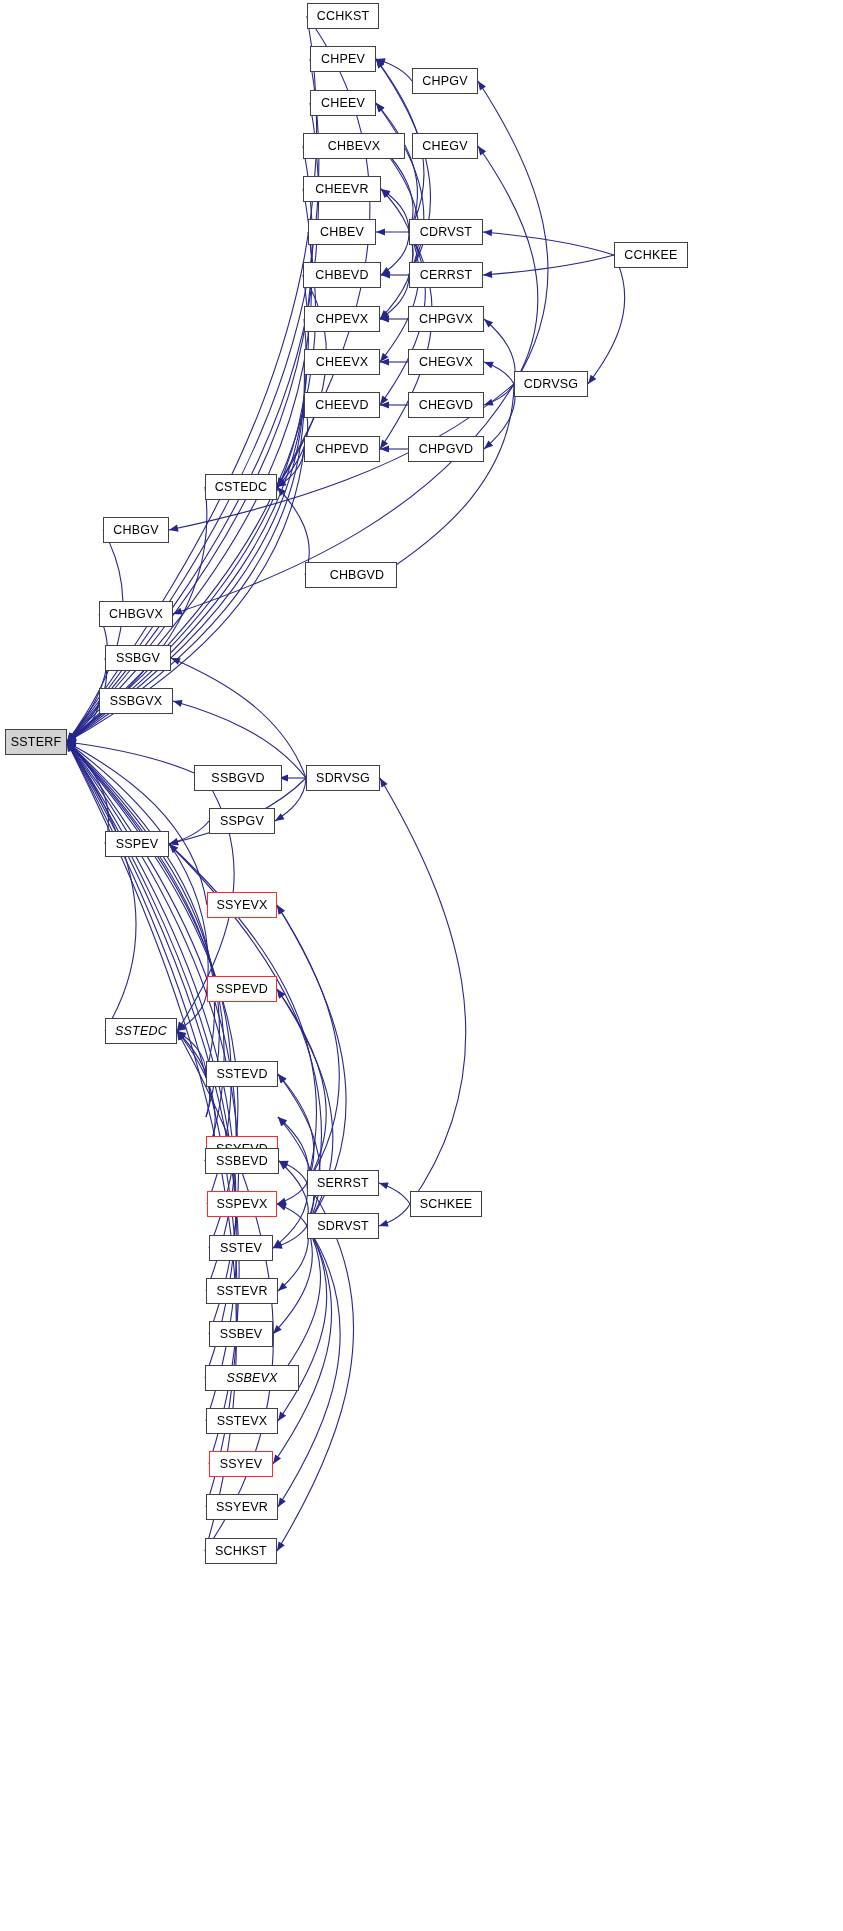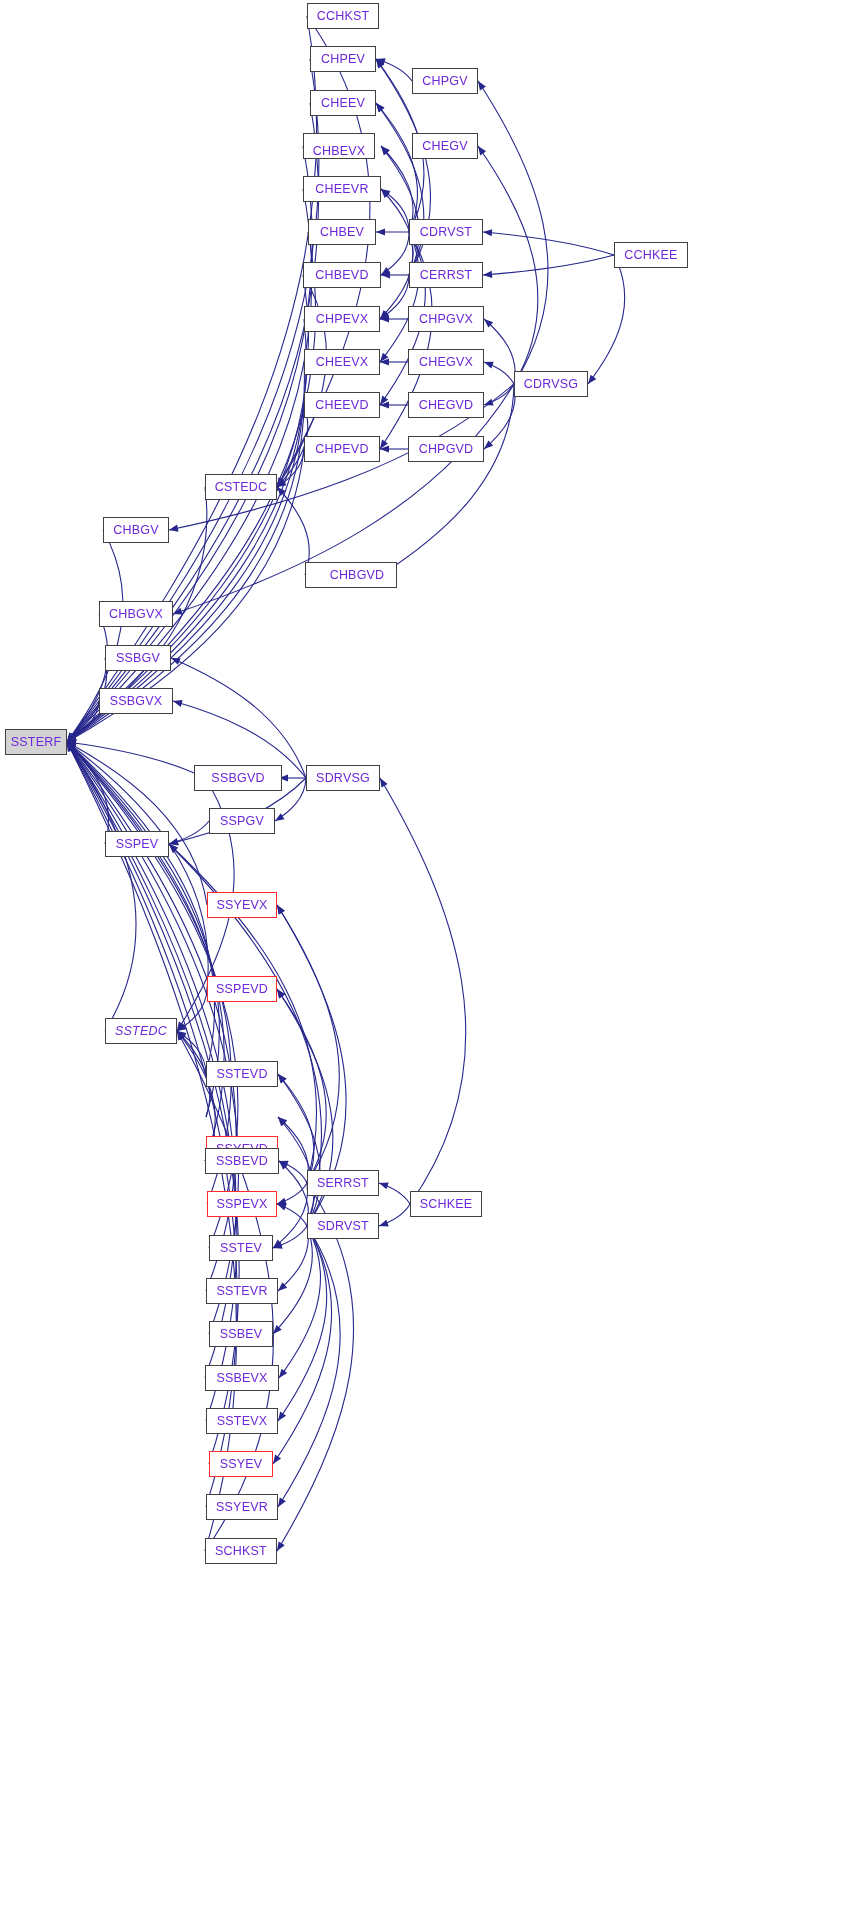--- a/index.html
+++ b/index.html
@@ -33,21 +33,21 @@
   }
   .gnode {
     position: absolute;
     box-sizing: border-box;
     background: #ffffff;
     border: 1px solid #404040;
     display: flex;
     align-items: center;
     justify-content: center;
     font-size: 12.5px;
-    color: #6d28d9;
+    color: #000000;
     letter-spacing: 0.2px;
     white-space: nowrap;
     height: 26px;
   }
   .gnode.focus {
     background: #d3d3d3;
     border-color: #404040;
   }
   .gnode.alert {
     border-color: #ff2a2a;
@@ -289,21 +289,21 @@
       </div>
       <div class="gnode" style="left: 412px; top: 68px; width: 66px;">
         <span class="lbl">CHPGV</span>
       </div>
       <div class="gnode" style="left: 310px; top: 90px; width: 66px;">
         <span class="lbl">CHEEV</span>
       </div>
       <div class="gnode" style="left: 412px; top: 133px; width: 66px;">
         <span class="lbl">CHEGV</span>
       </div>
-      <div class="gnode" style="left: 303px; top: 133px; width: 72px; align-items: flex-end;">
+      <div class="gnode" style="left: 303px; top: 133px; width: 102px;">
         <span class="lbl">CHBEVX</span>
       </div>
       <div class="gnode" style="left: 303px; top: 176px; width: 78px;">
         <span class="lbl">CHEEVR</span>
       </div>
       <div class="gnode" style="left: 308px; top: 219px; width: 68px;">
         <span class="lbl">CHBEV</span>
       </div>
       <div class="gnode" style="left: 409px; top: 219px; width: 74px;">
         <span class="lbl">CDRVST</span>
@@ -409,21 +409,21 @@
       </div>
       <div class="gnode" style="left: 209px; top: 1235px; width: 64px;">
         <span class="lbl">SSTEV</span>
       </div>
       <div class="gnode" style="left: 206px; top: 1278px; width: 72px;">
         <span class="lbl">SSTEVR</span>
       </div>
       <div class="gnode" style="left: 209px; top: 1321px; width: 64px;">
         <span class="lbl">SSBEV</span>
       </div>
-      <div class="gnode" style="left: 205px; top: 1365px; width: 74px;">
+      <div class="gnode" style="left: 205px; top: 1365px; width: 94px; font-style: italic;">
         <span class="lbl">SSBEVX</span>
       </div>
       <div class="gnode" style="left: 206px; top: 1408px; width: 72px;">
         <span class="lbl">SSTEVX</span>
       </div>
       <div class="gnode alert" style="left: 209px; top: 1451px; width: 64px;">
         <span class="lbl">SSYEV</span>
       </div>
       <div class="gnode" style="left: 206px; top: 1494px; width: 72px;">
         <span class="lbl">SSYEVR</span>

